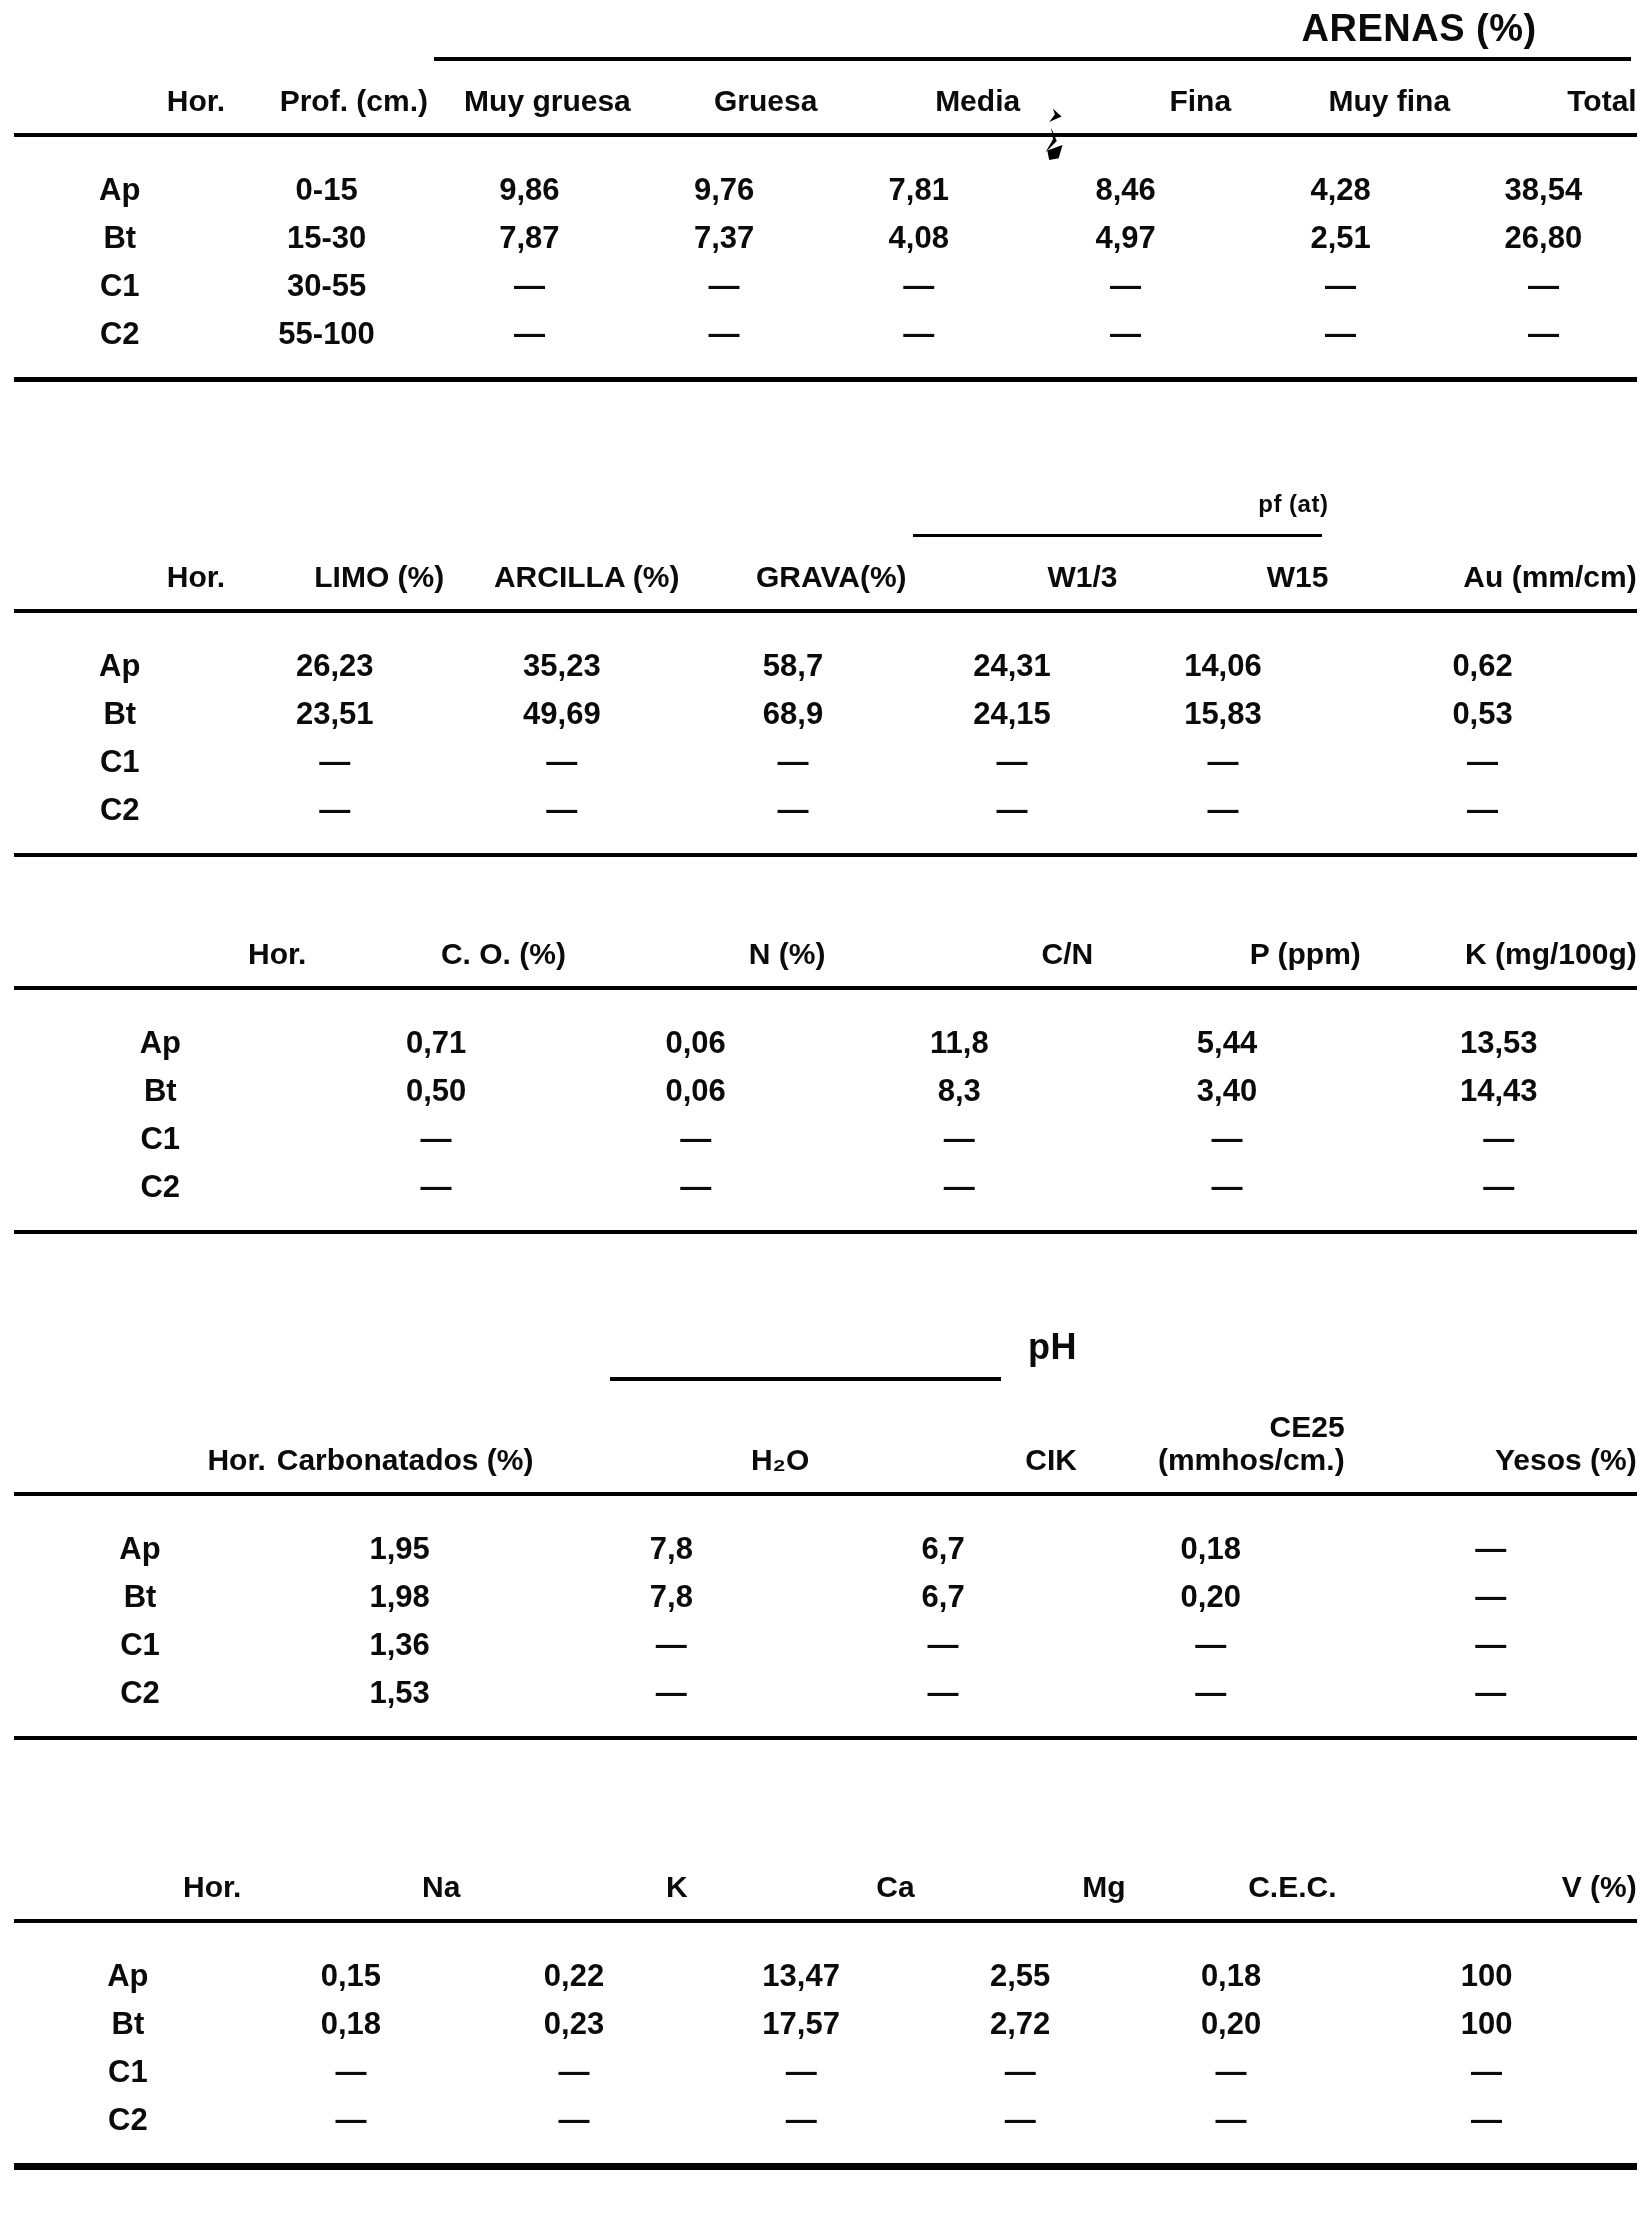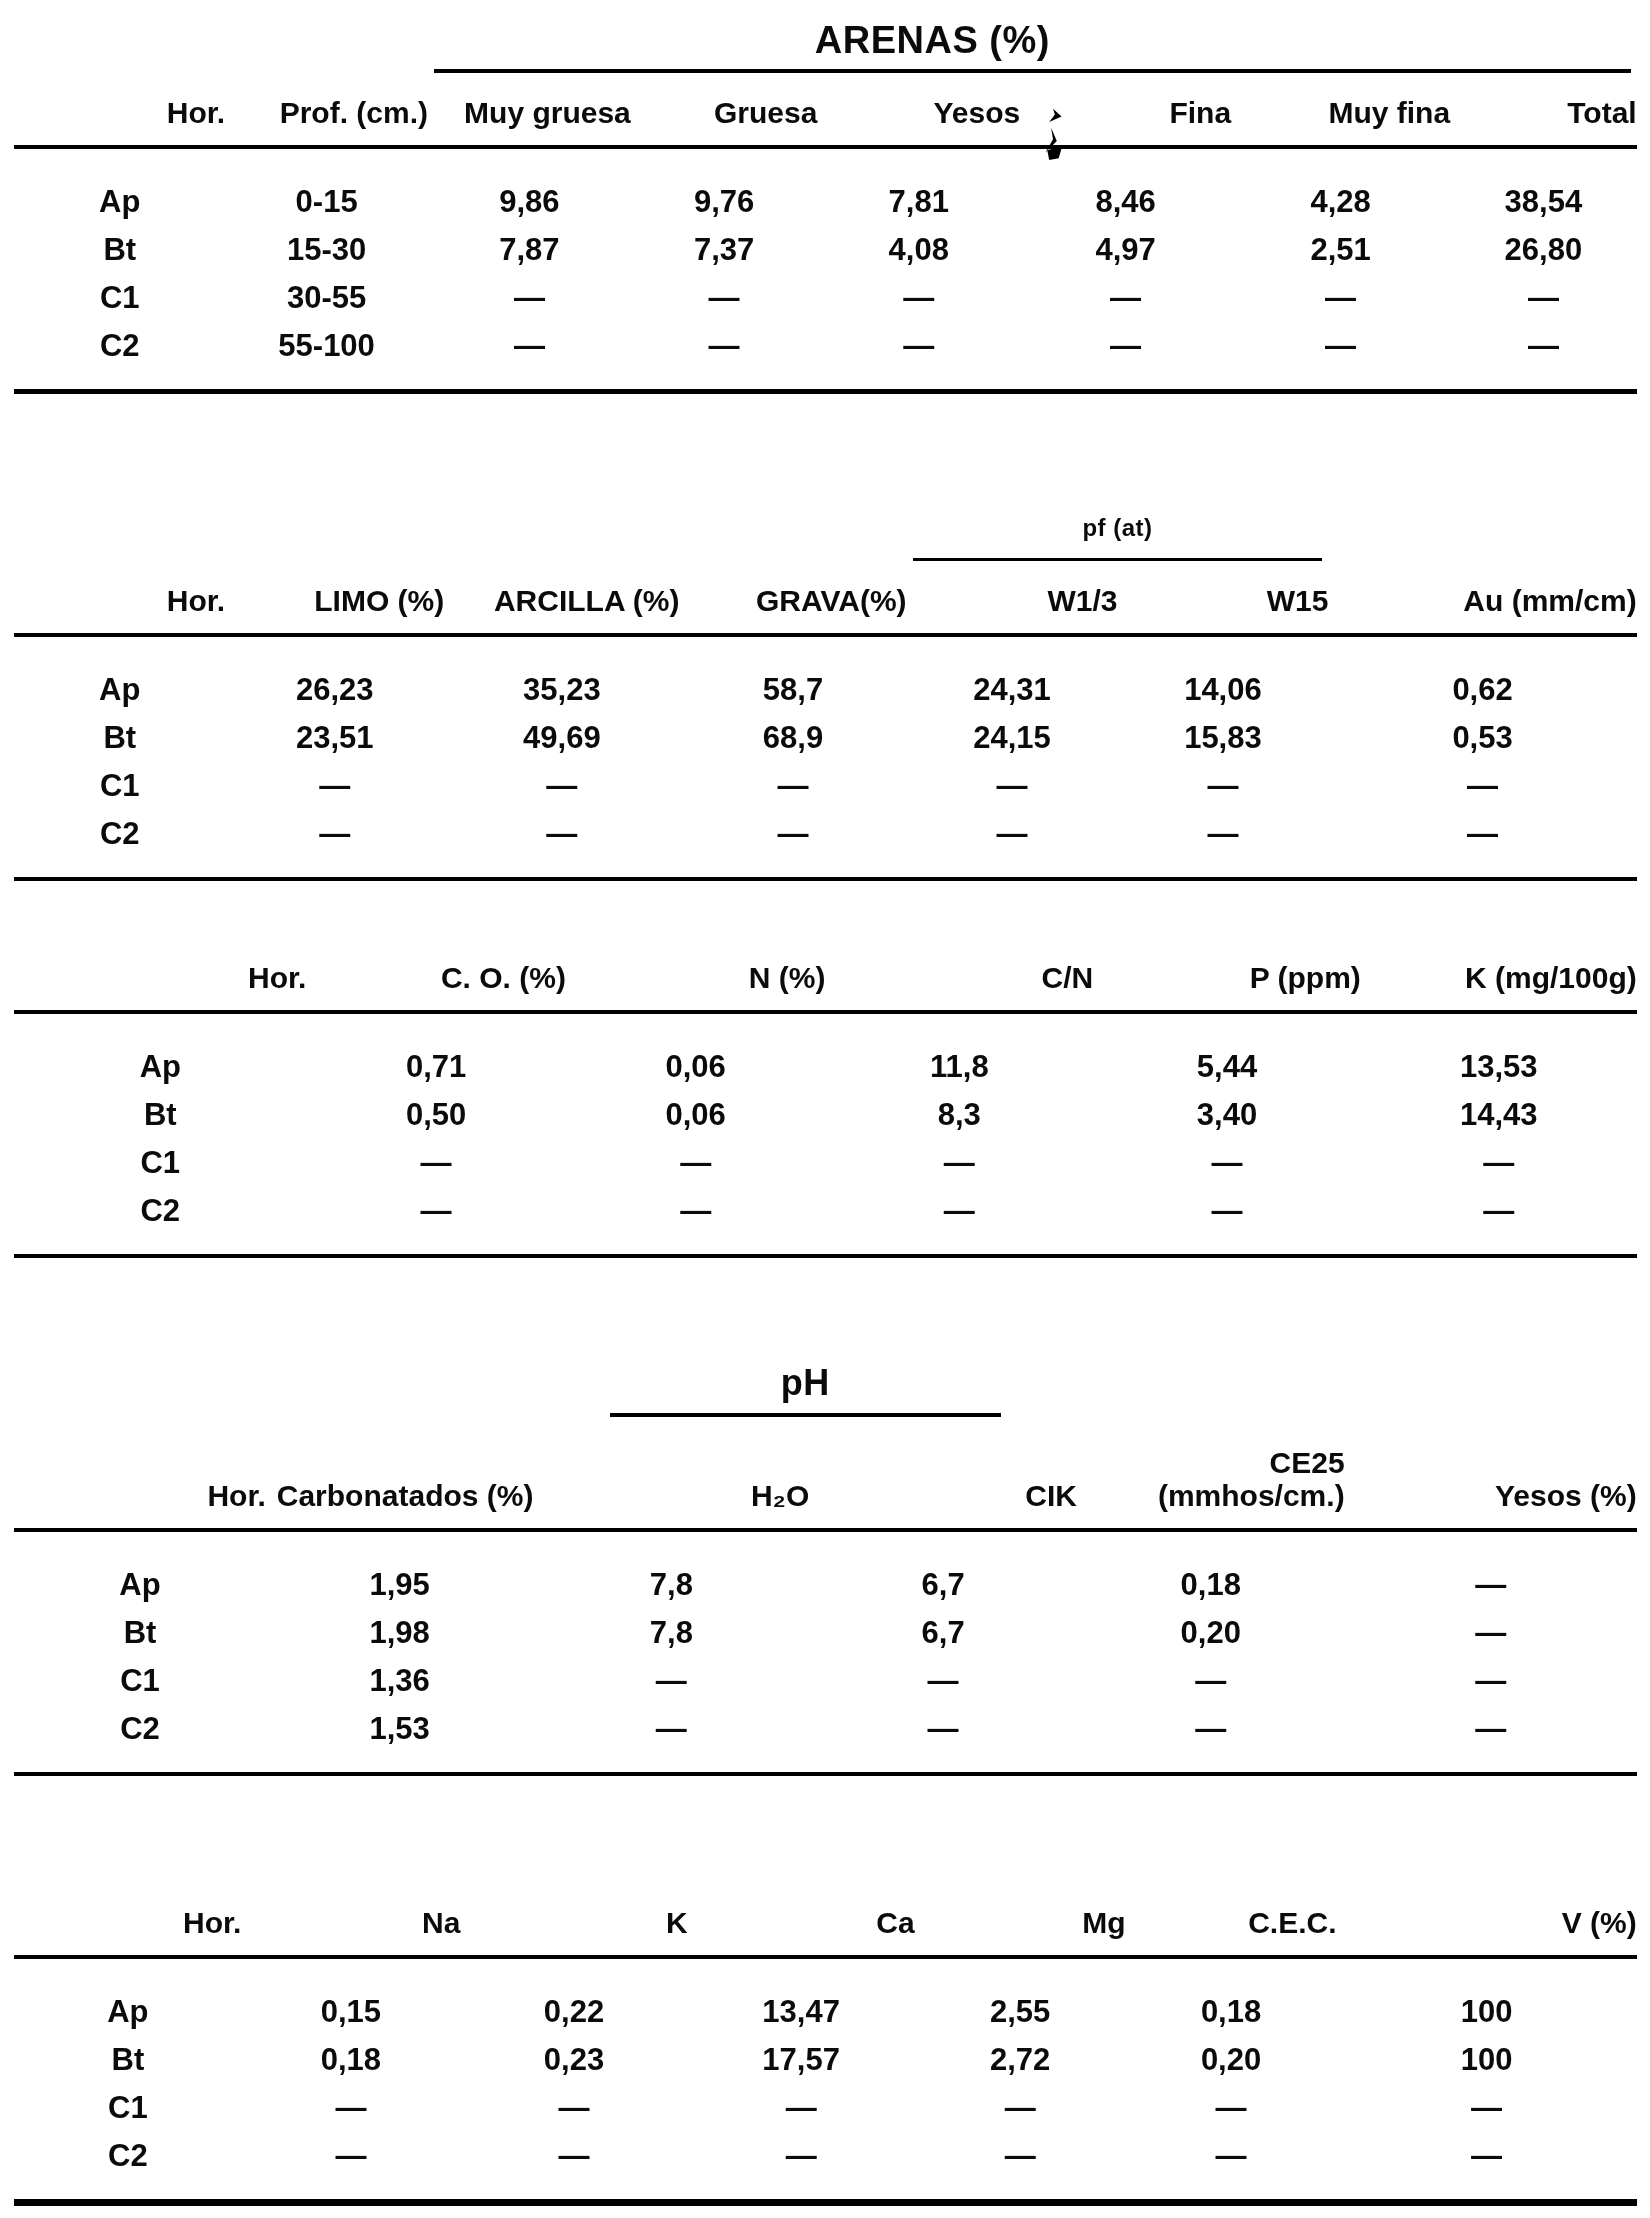--- a/index.html
+++ b/index.html
@@ -12,21 +12,21 @@
     color:#0b0b0b;
     font-family:"Liberation Sans","DejaVu Sans",sans-serif;
     font-weight:700;
     overflow:hidden;
   }
   table { width:100%; border-collapse:collapse; table-layout:fixed; }
   th, td { padding:0; }
 
   
   .group-row th { padding:0; vertical-align:bottom; }
-  .gtitle { font-size:36px; line-height:44px; text-align:center; letter-spacing:0.5px;margin-top:12px; }
+  .gtitle { font-size:36px; line-height:44px; text-align:right; letter-spacing:0.5px; }
   .gline  { height:3.8px; background:#000; margin:7.6px auto 0 auto; }
   #t1 .gtitle { font-size:38px; transform:translateX(-100px); }
   #t1 .gline { width:99%; }
   #t2 .gtitle { font-size:24px; }
   #t2 .gline { width:97%; }
   #t4 .gline { width:72%; }
   #t5 .gtitle { transform:translateX(-124px); }
   #t5 .gline { width:94%; }
 
   
@@ -89,21 +89,21 @@
         <th colspan="6">
           <div class="gtitle">ARENAS (%)</div>
           <div class="gline"></div>
         </th>
       </tr>
       <tr class="head-row">
         <th>Hor.</th>
         <th>Prof. (cm.)</th>
         <th>Muy gruesa</th>
         <th>Gruesa</th>
-        <th>Yesos</th>
+        <th>Media</th>
         <th>Fina</th>
         <th>Muy fina</th>
         <th>Total</th>
       </tr>
     </thead>
     <tbody>
       <tr class="first">
         <td>Ap</td>
         <td>0-15</td>
         <td>9,86</td>

